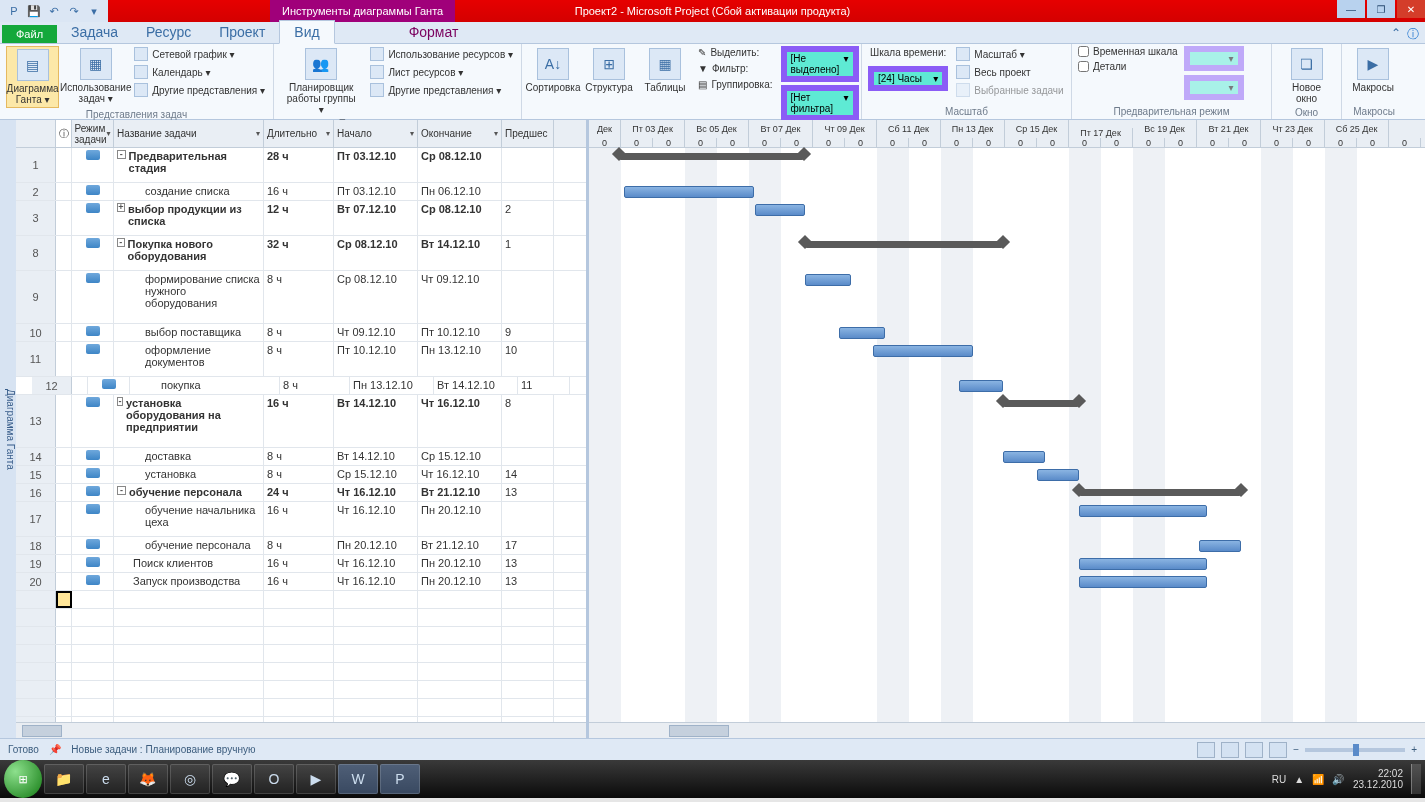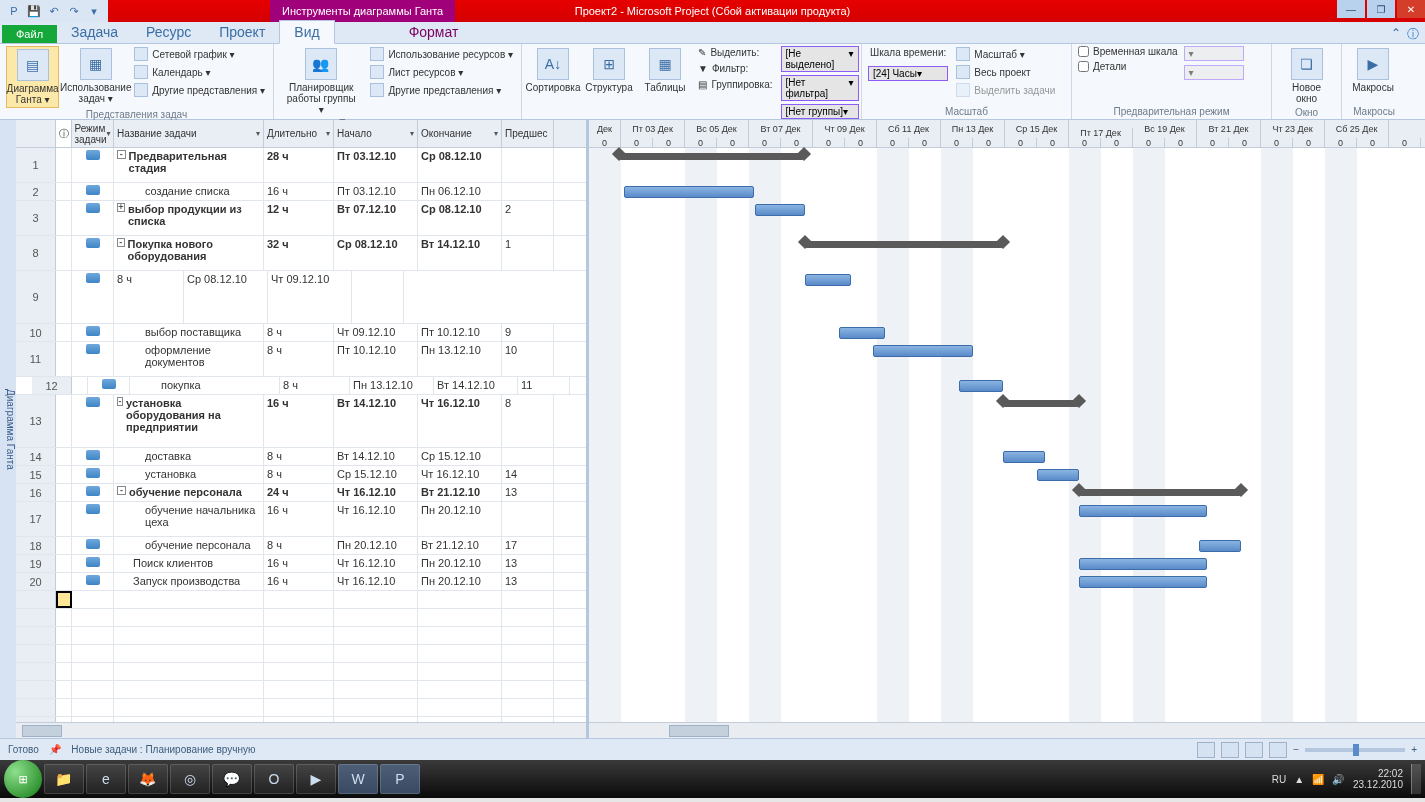--- a/index.html
+++ b/index.html
@@ -29,21 +29,21 @@
 .group { border-right:1px solid #cfd9e6; padding:2px 6px 0 6px; display:flex; flex-direction:column; justify-content:space-between; position:relative; }
 .group-label { text-align:center; font-size:10px; color:#6e7b8b; padding:1px 0 2px; }
 .group-body { display:flex; gap:6px; flex:1; }
 .bigbtn { display:flex; flex-direction:column; align-items:center; justify-content:flex-start; padding:2px 4px; min-width:50px; }
 .bigbtn .ico { width:32px; height:32px; background:#dce8f6; border:1px solid #a9c1dd; display:flex; align-items:center; justify-content:center; color:#3b6ea5; font-size:14px; margin-bottom:2px; }
 .bigbtn .lbl { font-size:10px; text-align:center; line-height:11px; color:#333; }
 .bigbtn.active { background:#fce8a8; border:1px solid #e5b960; }
 .smallcol { display:flex; flex-direction:column; gap:2px; }
 .smallbtn { display:flex; align-items:center; gap:4px; font-size:10px; color:#333; padding:1px 2px; white-space:nowrap; }
 .smallbtn .sico { width:14px; height:14px; background:#dce8f6; border:1px solid #a9c1dd; display:inline-block; }
-.combo { border:1px solid #8b5cf6; background:#e5e5e5; padding:1px 4px; font-size:10px; min-width:78px; display:flex; }
+.combo { border:6px solid #8b5cf6; background:#5eead4; padding:1px 4px; font-size:10px; min-width:78px; display:flex; justify-content:space-between; }
 .chk { display:flex; align-items:center; gap:4px; font-size:10px; color:#333; }
 .chk input { width:11px; height:11px; }
 
 
 .workarea { display:flex; height:618px; }
 .sidebar { width:16px; background:#d7e3f2; writing-mode:vertical-rl; text-align:center; font-size:10px; color:#385d8a; padding:8px 0; }
 
 .tablepane { width:573px; display:flex; flex-direction:column; border-right:3px solid #b5c7de; background:#fff; position:relative; }
 .thead { display:flex; height:28px; background:#e9eef4; border-bottom:1px solid #c2cdd9; font-size:10px; color:#333; }
 .th { border-right:1px solid #c2cdd9; padding:2px 3px; display:flex; align-items:center; justify-content:space-between; position:relative; }
@@ -244,21 +244,21 @@
         <div class="smallbtn">
             <span class="sico"></span>
             <span>Масштаб ▾</span>
           </div>
         <div class="smallbtn">
             <span class="sico"></span>
             <span>Весь проект</span>
           </div>
         <div class="smallbtn" style="opacity:.5">
             <span class="sico"></span>
-            <span>Выделить задачи</span>
+            <span>Выбранные задачи</span>
           </div>
       </div>
     </div>
     <div class="group-label">Масштаб</div>
   </div>
 
   <div class="group" style="width:200px">
     <div class="group-body">
       <div class="smallcol" style="gap:4px">
         <div class="chk">
@@ -394,20 +394,23 @@
           <div class="td dur-c bold">32 ч</div>
           <div class="td start-c bold">Ср 08.12.10</div>
           <div class="td end-c bold">Вт 14.12.10</div>
           <div class="td pred-c">1</div>
         </div>
         <div class="tr" style="min-height: 53px;">
           <div class="td rownum">9</div>
           <div class="td info-c"></div>
           <div class="td mode-c">
             <span class="mode-ico"></span>
+          </div>
+          <div class="td name-c ">
+            <span class="indent2">формирование списка нужного оборудования</span>
           </div>
           <div class="td dur-c ">8 ч</div>
           <div class="td start-c ">Ср 08.12.10</div>
           <div class="td end-c ">Чт 09.12.10</div>
           <div class="td pred-c"></div>
         </div>
         <div class="tr" style="min-height: 18px;">
           <div class="td rownum">10</div>
           <div class="td info-c"></div>
           <div class="td mode-c">

